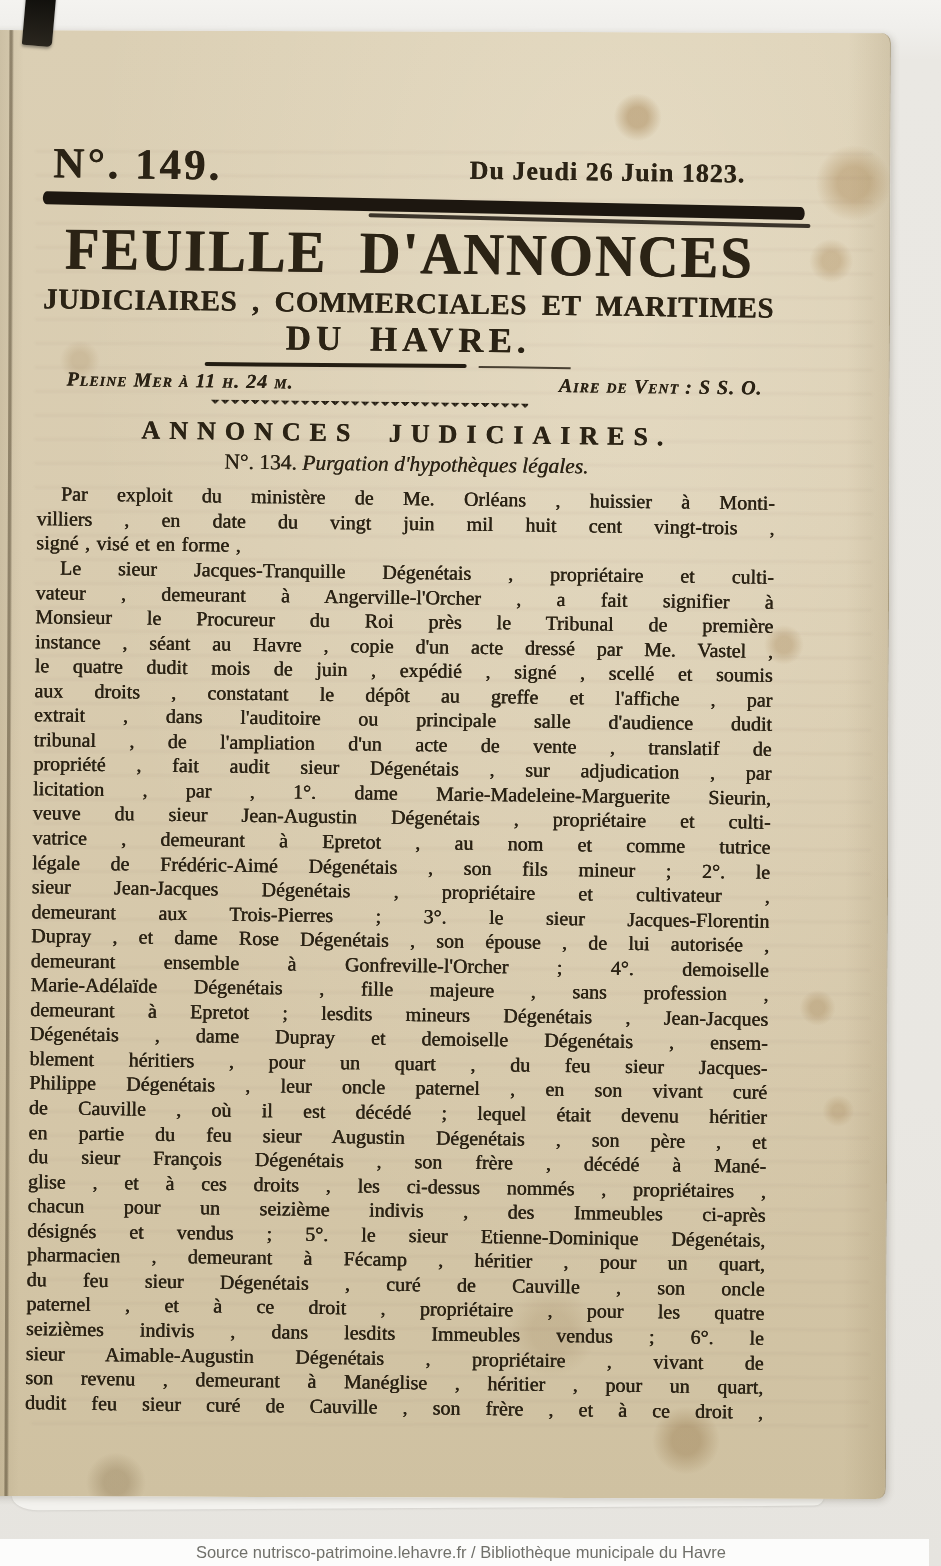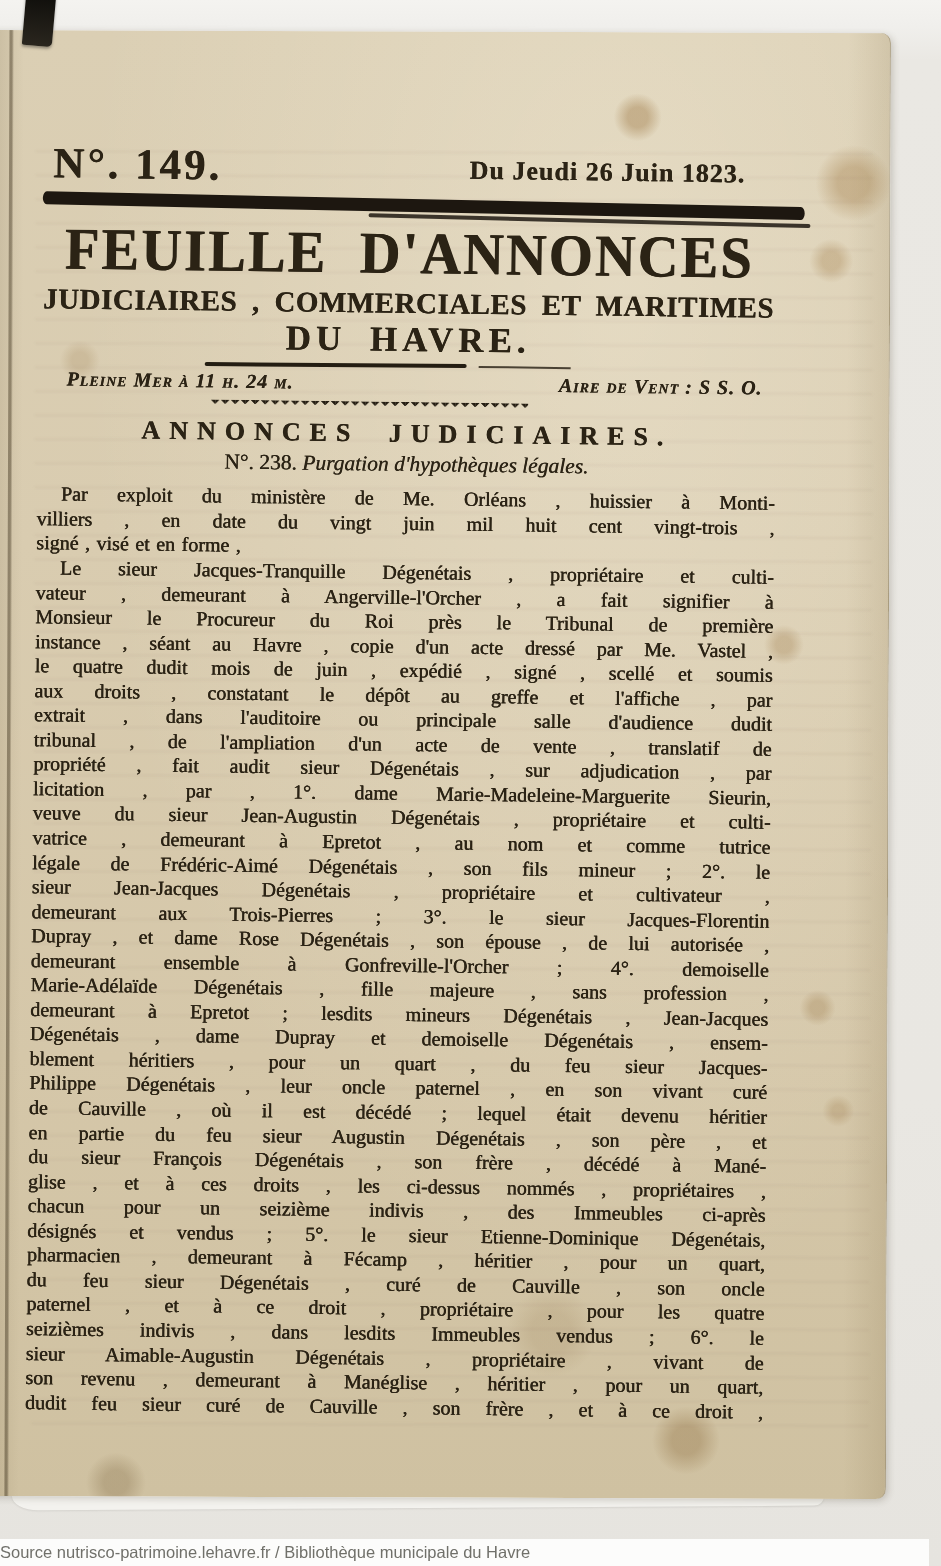--- a/index.html
+++ b/index.html
@@ -103,21 +103,21 @@
   .bodytext{margin-top:9px;font-size:20px;line-height:24.55px;word-spacing:1.5px;}
   .bl{
     text-align:justify;text-align-last:justify;
     text-shadow:.35px 0 0 #2b2315, -.15px 0 0 rgba(43,35,21,.6);
     white-space:normal;
   }
   .bl.ind{text-indent:24px;}
   .bl.end{text-align-last:left;}
   .footerbar{
     position:absolute;left:0;right:12px;bottom:0;height:27px;background:#fcfcfb;
-    display:flex;justify-content:flex-start;align-items:center;padding-right:7px;
+    display:flex;justify-content:center;align-items:center;padding-right:7px;
     font-family:"Liberation Sans",sans-serif;font-size:16.5px;color:#70706a;
   }
 </style>
 </head>
 <body>
 
 <div class="deckle"></div>
 
 <div class="page">
   <div class="stains"></div>
@@ -144,21 +144,21 @@
     <div class="inforow">
       <span>Pleine Mer à 11 h. 24 m.</span>
       <span>Aire de Vent : S S. O.</span>
     </div>
 
     <div class="zigzag"></div>
 
     <div class="sechead">ANNONCES JUDICIAIRES.</div>
 
     <div class="notice">
-      <span class="nnum">N°. 238.</span>
+      <span class="nnum">N°. 134.</span>
       <span class="ntit">Purgation d'hypothèques légales.</span>
     </div>
 
     <div class="bodytext">
         <div class="bl ind">Par exploit du ministère de Me. Orléans , huissier à Monti-</div>
         <div class="bl">villiers , en date du vingt juin mil huit cent vingt-trois ,</div>
         <div class="bl end">signé , visé et en forme ,</div>
         <div class="bl ind">Le sieur Jacques-Tranquille Dégenétais , propriétaire et culti-</div>
         <div class="bl">vateur , demeurant à Angerville-l'Orcher , a fait signifier à</div>
         <div class="bl">Monsieur le Procureur du Roi près le Tribunal de première</div>

